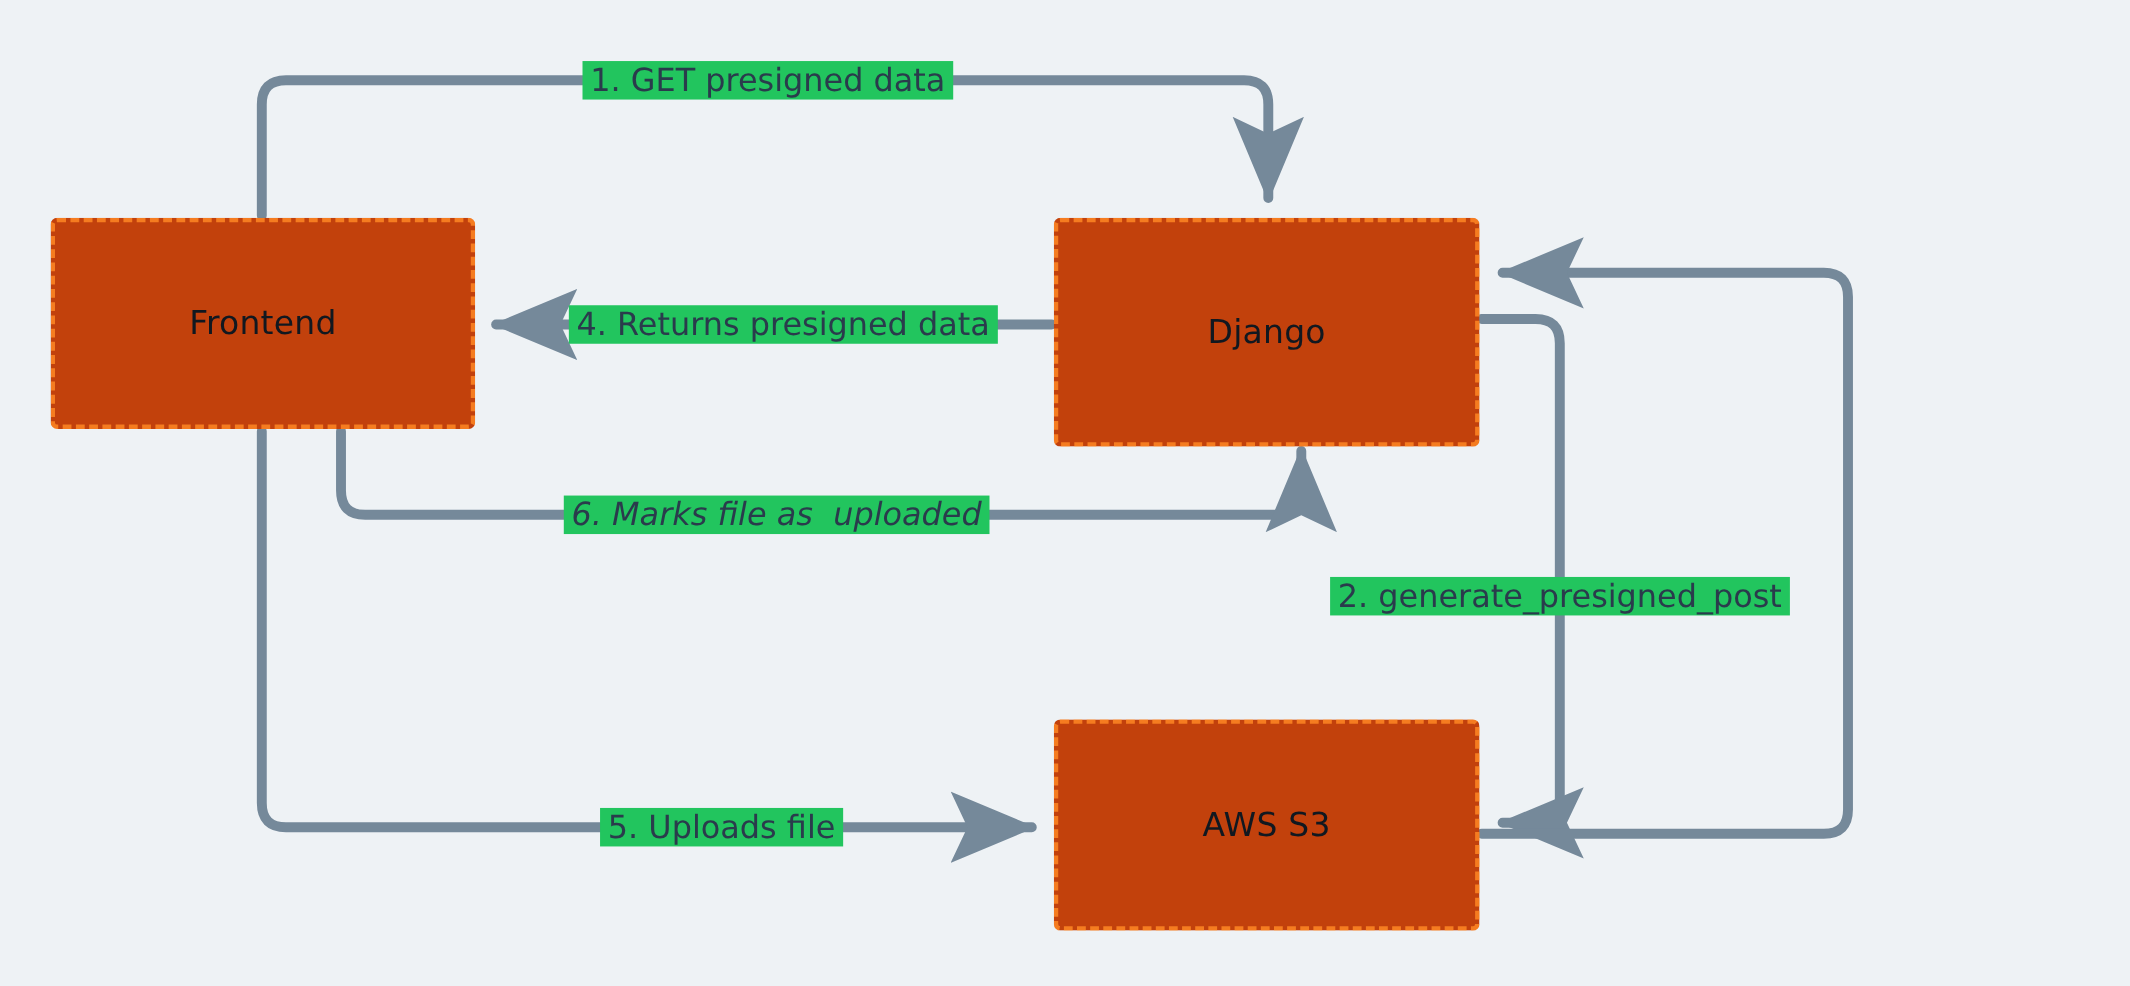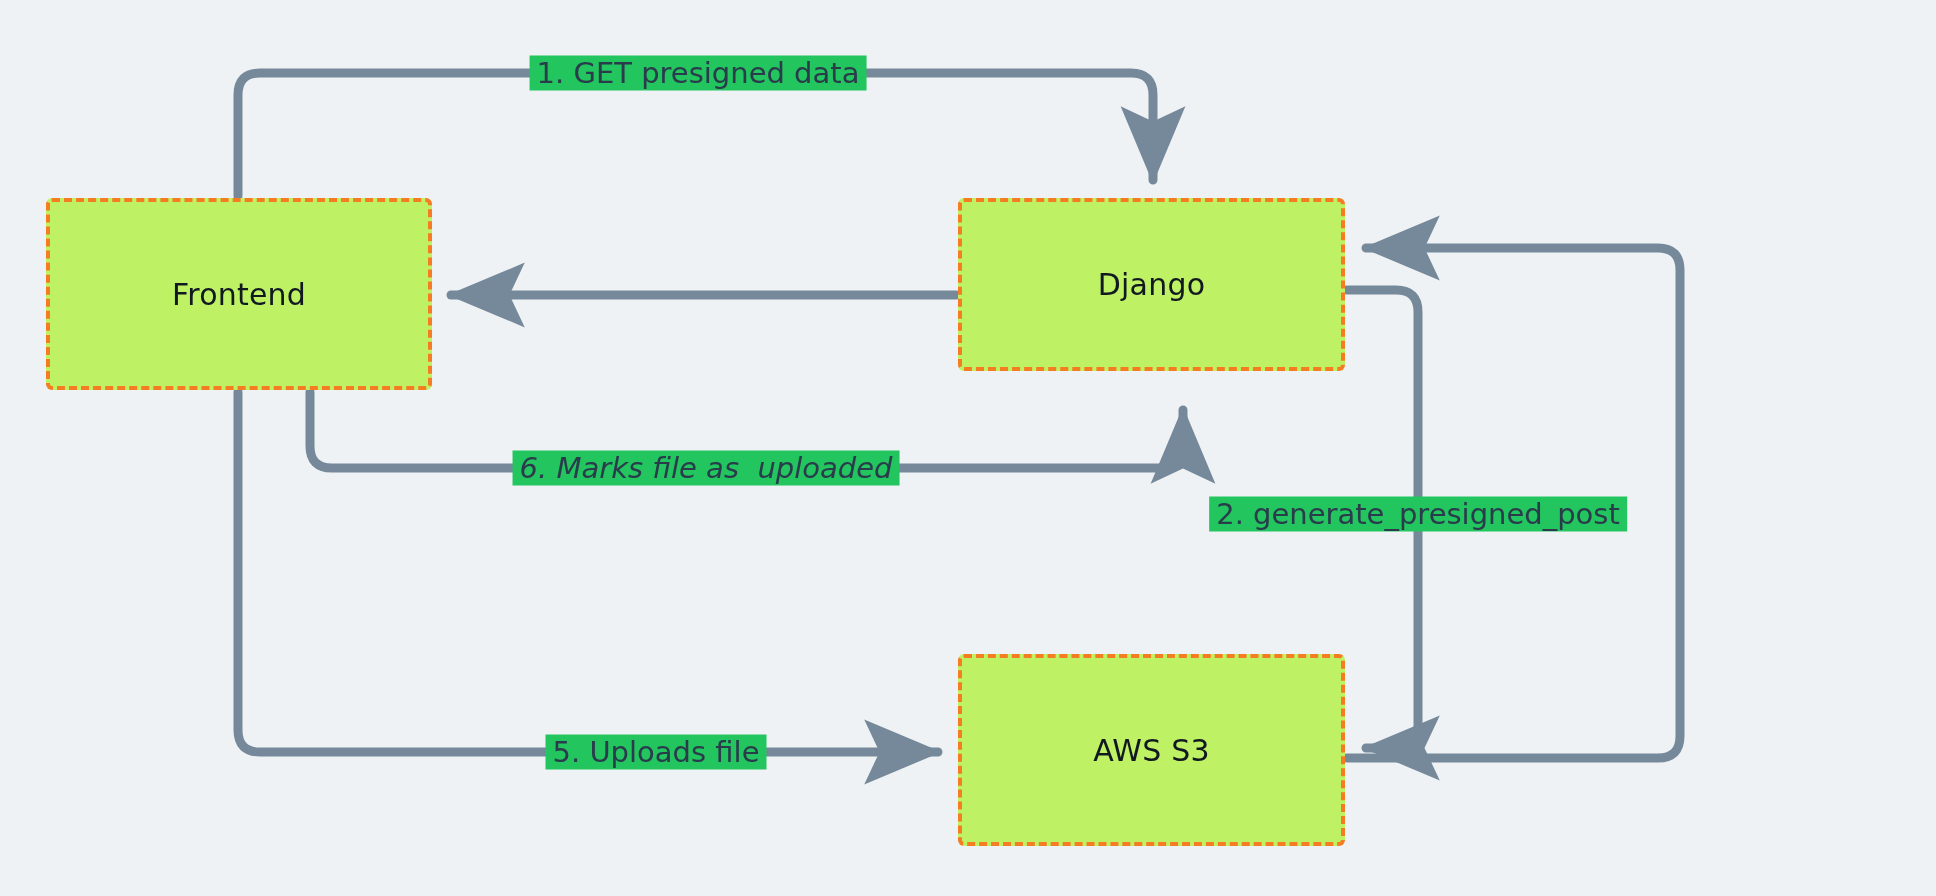--- a/index.html
+++ b/index.html
@@ -23,21 +23,21 @@
   svg.edges {
     position: absolute;
     left: 0;
     top: 0;
     width: 1936px;
     height: 896px;
   }
   .node {
     position: absolute;
     box-sizing: border-box;
-    background: #bef264;
+    background: #c2410c;
     border: 4px dashed #f57c20;
     border-radius: 6px;
     display: flex;
     align-items: center;
     justify-content: center;
   }
   .node-label {
     font-size: 30px;
     color: #111820;
     font-family: "DejaVu Sans", sans-serif;
@@ -81,31 +81,32 @@
       <path d="M 238 392 L 238 730 Q 238 752 260 752 L 938 752" marker-end="url(#arrowhead)"></path>
 
       <path d="M 310 392 L 310 446 Q 310 468 332 468 L 1161 468 Q 1183 468 1183 446 L 1183 410" marker-end="url(#arrowhead)"></path>
     </g>
   </svg>
 
   <div class="node" style="left:46px; top:198px; width:386px; height:192px;">
     <span class="node-label">Frontend</span>
   </div>
 
-  <div class="node" style="left:958px; top:198px; width:387px; height:173px;">
+  <div class="node" style="left:958px; top:198px; width:387px; height:208px;">
     <span class="node-label">Django</span>
   </div>
 
   <div class="node" style="left:958px; top:654px; width:387px; height:192px;">
     <span class="node-label">AWS S3</span>
   </div>
 
   <div class="edge-label" style="left:698px; top:73px;">1. GET presigned data</div>
 
-  <div class="edge-label" style="left:1418px; top:514px;">2. generate_presigned_post</div>
+  <div class="edge-label" style="left:1418px; top:542px;">2. generate_presigned_post</div>
 
 
+  <div class="edge-label" style="left:712px; top:295px;">4. Returns presigned data</div>
 
   <div class="edge-label" style="left:656px; top:752px;">5. Uploads file</div>
 
   <div class="edge-label" style="left:706px; top:468px;font-style:italic;">6. Marks file as  uploaded</div>
 
 </div>
 
 </body></html>

